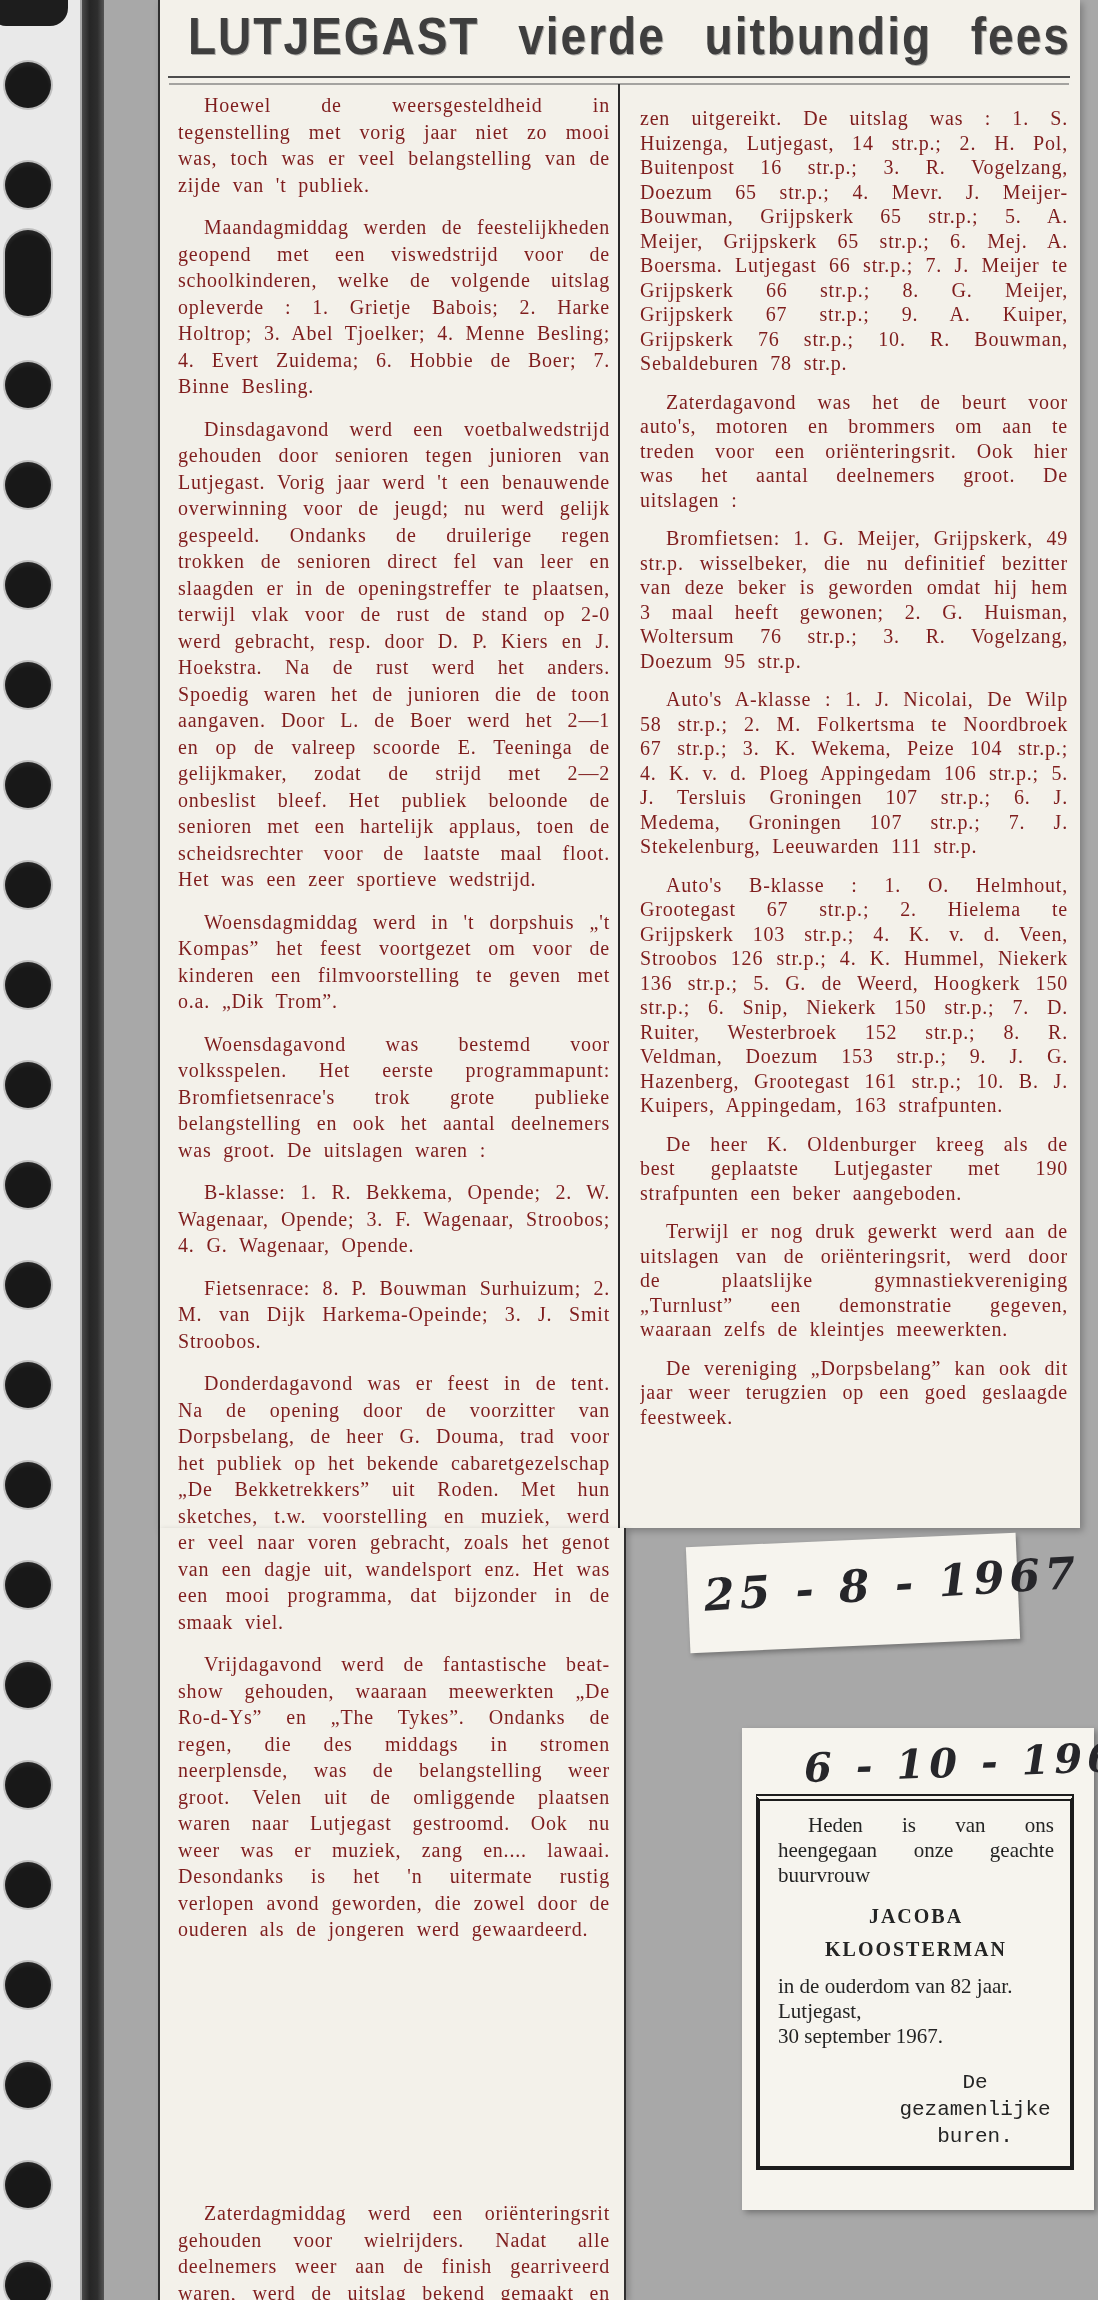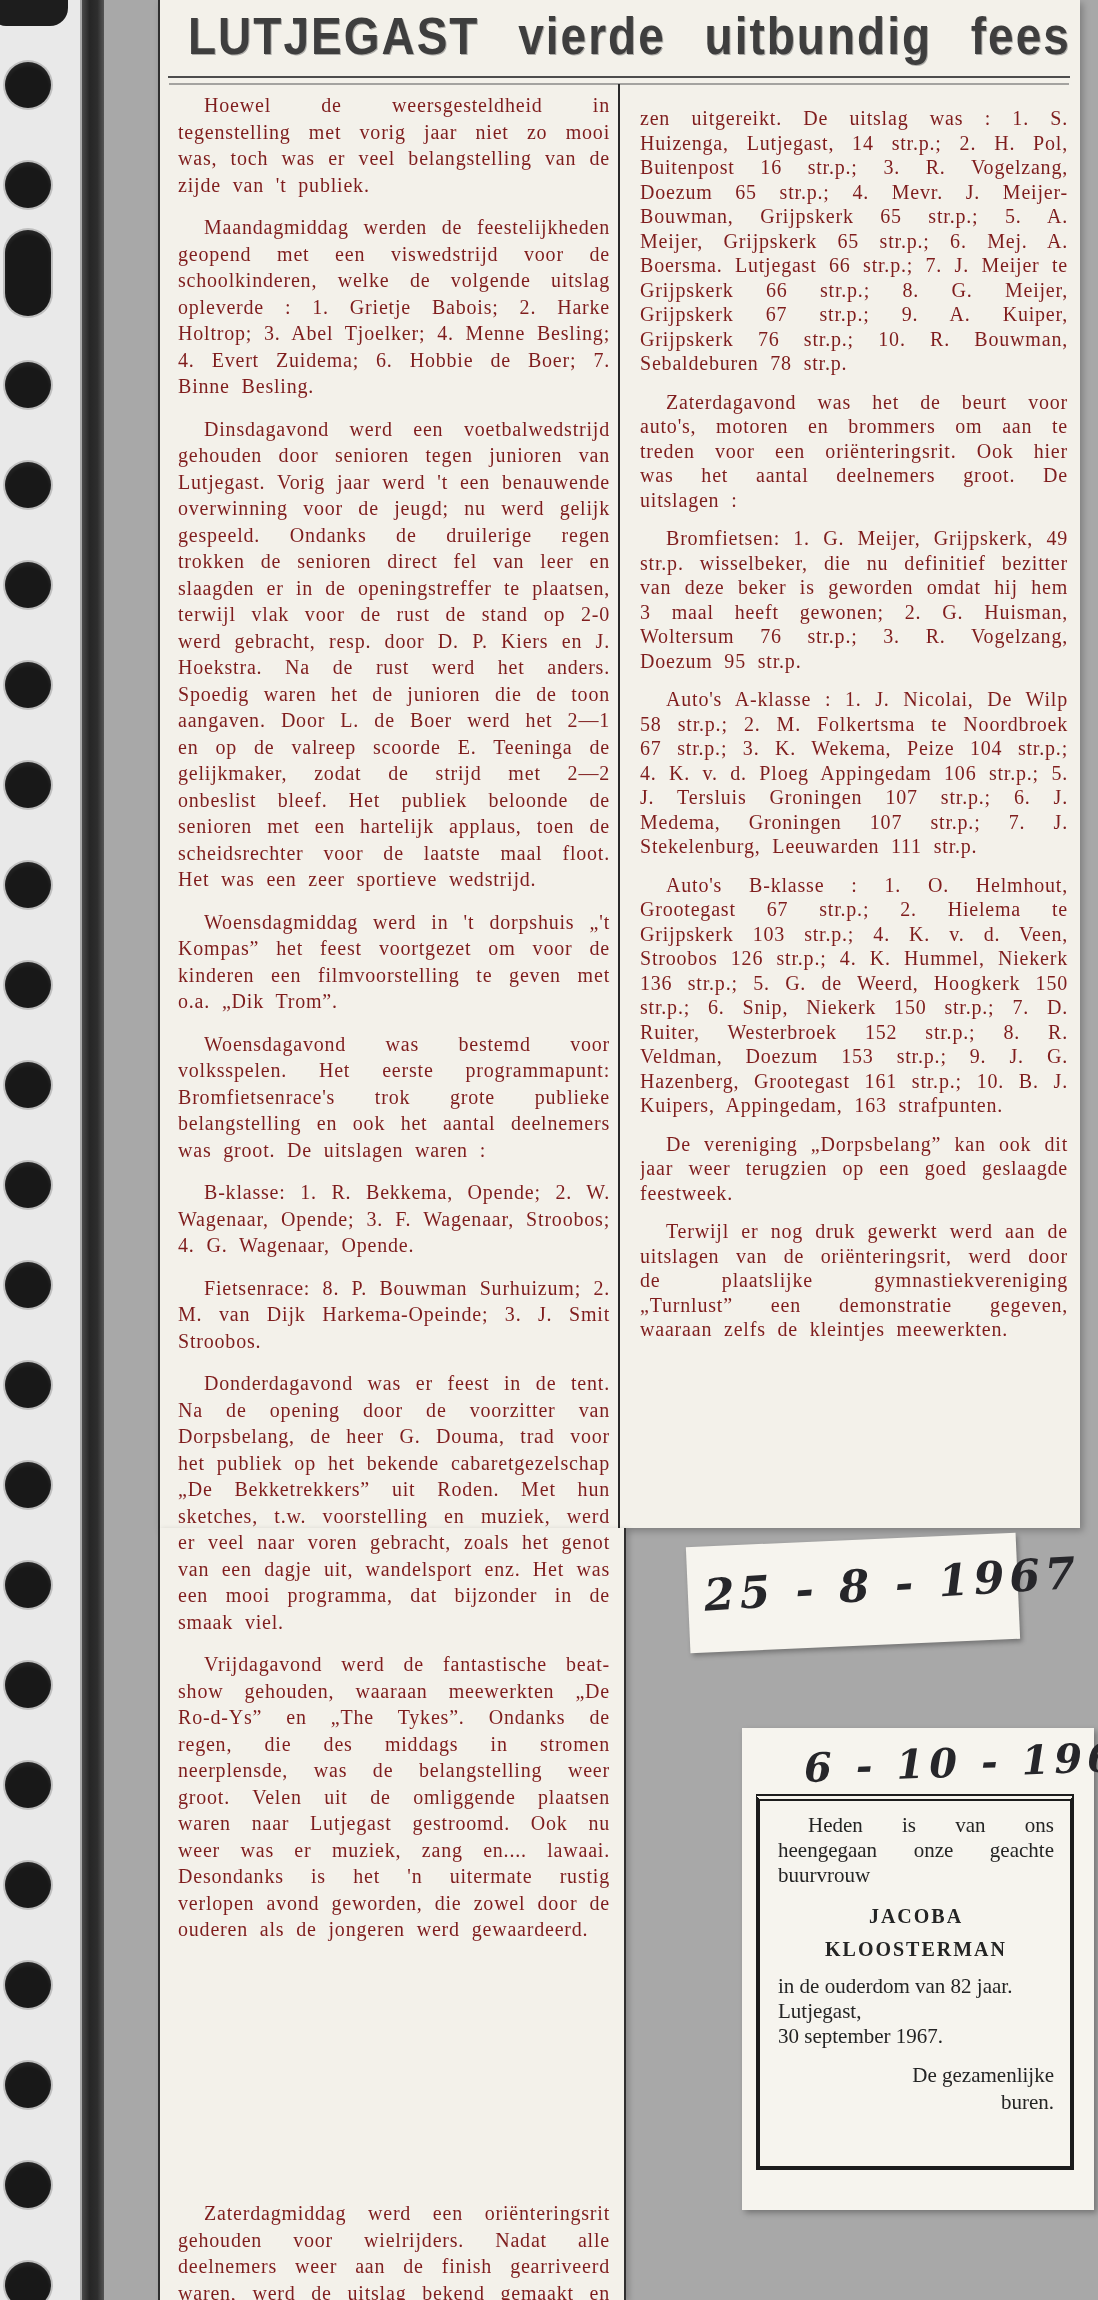--- a/index.html
+++ b/index.html
@@ -50,21 +50,21 @@
         box-shadow:3px 3px 6px rgba(0,0,0,.3);}
   .hw2{position:absolute;left:62px;top:10px;font-size:40px;transform:rotate(-2deg);}
   .obit-box{position:absolute;left:14px;top:66px;width:318px;height:376px;box-sizing:border-box;
         border:4px solid #1c1c1c;border-top:7px double #1c1c1c;
         padding:12px 16px 0 18px;font-size:21px;line-height:25px;color:#242424;text-align:justify;}
   .obit-box p{margin:0;}
   .obit-intro{text-indent:30px;}
   .obit-name{text-align:center;font-weight:700;font-size:20px;letter-spacing:2px;line-height:33px;margin:12px 0 8px 0;}
   .obit-place{margin-top:16px;}
   .obit-date{margin-top:7px;}
-  .obit-sig{margin-top:13px;padding-left:118px;text-align:right;line-height:27px;}
+  .obit-sig{margin-top:20px;padding-left:118px;text-align:center;line-height:27px;font-family:Liberation Mono, monospace;}
 </style>
 </head>
 <body>
 
 <div class="canvas">
 
   <div class="binding">
     <div class="binding-blob"></div>
   <div class="hole" style="top: 62px;"></div>
       <div class="hole" style="top: 162px;"></div>
@@ -109,22 +109,23 @@
       <p>Fietsenrace: 8. P. Bouwman Surhuizum; 2. M. van Dijk Harkema-Opeinde; 3. J. Smit Stroobos.</p>
       <p>Donderdagavond was er feest in de tent. Na de opening door de voorzitter van Dorpsbelang, de heer G. Douma, trad voor het publiek op het bekende cabaretgezelschap „De Bekketrekkers” uit Roden. Met hun sketches, t.w. voorstelling en muziek, werd er veel naar voren gebracht, zoals het genot van een dagje uit, wandelsport enz. Het was een mooi programma, dat bijzonder in de smaak viel.</p>
       <p>Vrijdagavond werd de fantastische beat-show gehouden, waaraan meewerkten „De Ro-d-Ys” en „The Tykes”. Ondanks de regen, die des middags in stromen neerplensde, was de belangstelling weer groot. Velen uit de omliggende plaatsen waren naar Lutjegast gestroomd. Ook nu weer was er muziek, zang en.... lawaai. Desondanks is het 'n uitermate rustig verlopen avond geworden, die zowel door de ouderen als de jongeren werd gewaardeerd.</p>
     </div>
   <div class="col col-right">
       <p>zen uitgereikt. De uitslag was : 1. S. Huizenga, Lutjegast, 14 str.p.; 2. H. Pol, Buitenpost 16 str.p.; 3. R. Vogelzang, Doezum 65 str.p.; 4. Mevr. J. Meijer-Bouwman, Grijpskerk 65 str.p.; 5. A. Meijer, Grijpskerk 65 str.p.; 6. Mej. A. Boersma. Lutjegast 66 str.p.; 7. J. Meijer te Grijpskerk 66 str.p.; 8. G. Meijer, Grijpskerk 67 str.p.; 9. A. Kuiper, Grijpskerk 76 str.p.; 10. R. Bouwman, Sebaldeburen 78 str.p.</p>
       <p>Zaterdagavond was het de beurt voor auto's, motoren en brommers om aan te treden voor een oriënteringsrit. Ook hier was het aantal deelnemers groot. De uitslagen :</p>
       <p>Bromfietsen: 1. G. Meijer, Grijpskerk, 49 str.p. wisselbeker, die nu definitief bezitter van deze beker is geworden omdat hij hem 3 maal heeft gewonen; 2. G. Huisman, Woltersum 76 str.p.; 3. R. Vogelzang, Doezum 95 str.p.</p>
       <p>Auto's A-klasse : 1. J. Nicolai, De Wilp 58 str.p.; 2. M. Folkertsma te Noordbroek 67 str.p.; 3. K. Wekema, Peize 104 str.p.; 4. K. v. d. Ploeg Appingedam 106 str.p.; 5. J. Tersluis Groningen 107 str.p.; 6. J. Medema, Groningen 107 str.p.; 7. J. Stekelenburg, Leeuwarden 111 str.p.</p>
       <p>Auto's B-klasse : 1. O. Helmhout, Grootegast 67 str.p.; 2. Hielema te Grijpskerk 103 str.p.; 4. K. v. d. Veen, Stroobos 126 str.p.; 4. K. Hummel, Niekerk 136 str.p.; 5. G. de Weerd, Hoogkerk 150 str.p.; 6. Snip, Niekerk 150 str.p.; 7. D. Ruiter, Westerbroek 152 str.p.; 8. R. Veldman, Doezum 153 str.p.; 9. J. G. Hazenberg, Grootegast 161 str.p.; 10. B. J. Kuipers, Appingedam, 163 strafpunten.</p>
+      <p>De heer K. Oldenburger kreeg als de best geplaatste Lutjegaster met 190 strafpunten een beker aangeboden.</p>
+      <p>Terwijl er nog druk gewerkt werd aan de uitslagen van de oriënteringsrit, werd door de plaatslijke gymnastiekvereniging „Turnlust” een demonstratie gegeven, waaraan zelfs de kleintjes meewerkten.</p>
       <p>De vereniging „Dorpsbelang” kan ook dit jaar weer terugzien op een goed geslaagde feestweek.</p>
-      <p>Terwijl er nog druk gewerkt werd aan de uitslagen van de oriënteringsrit, werd door de plaatslijke gymnastiekvereniging „Turnlust” een demonstratie gegeven, waaraan zelfs de kleintjes meewerkten.</p>
     </div>
   <div class="col col-tail">
     <p>Zaterdagmiddag werd een oriënteringsrit gehouden voor wielrijders. Nadat alle deelnemers weer aan de finish gearriveerd waren, werd de uitslag bekend gemaakt en de prij-</p>
   </div>
 
   <div class="slip1">
     <span class="hw">25 - 8 - 1967</span>
   </div>
 
   <div class="clip-obit">

